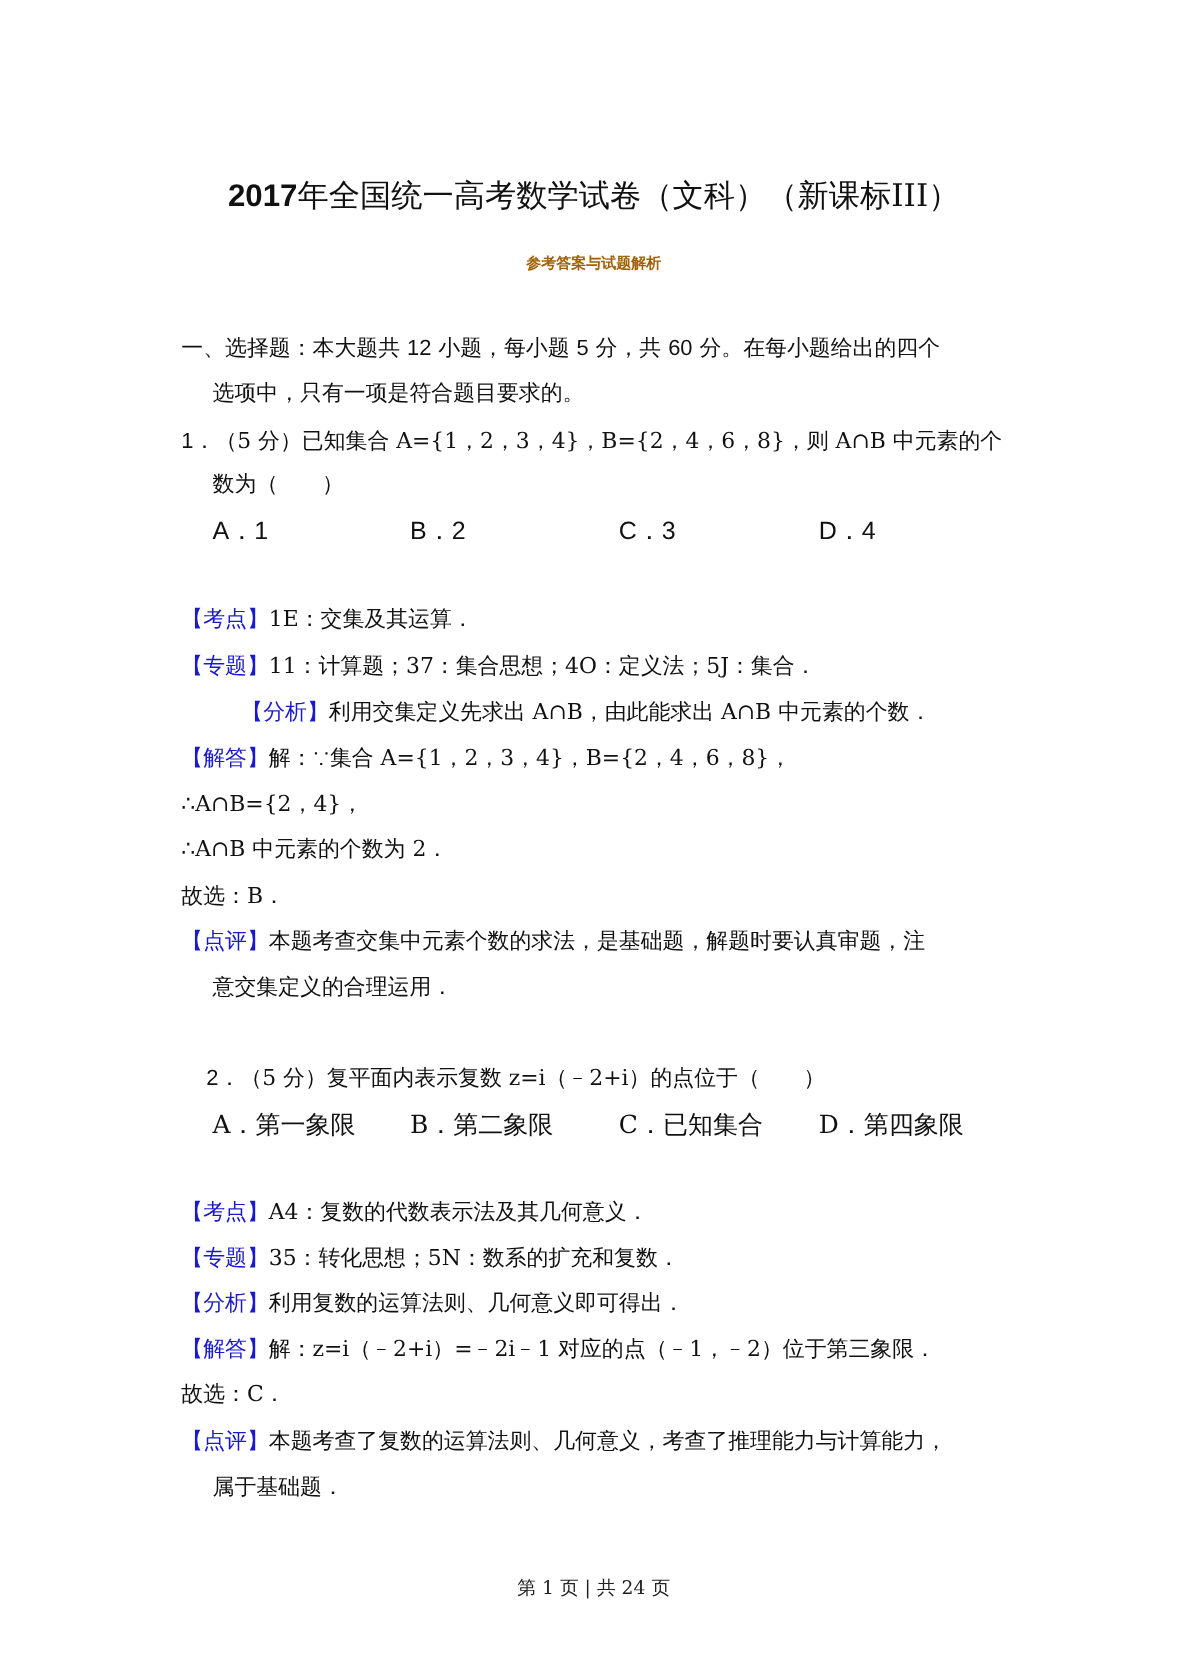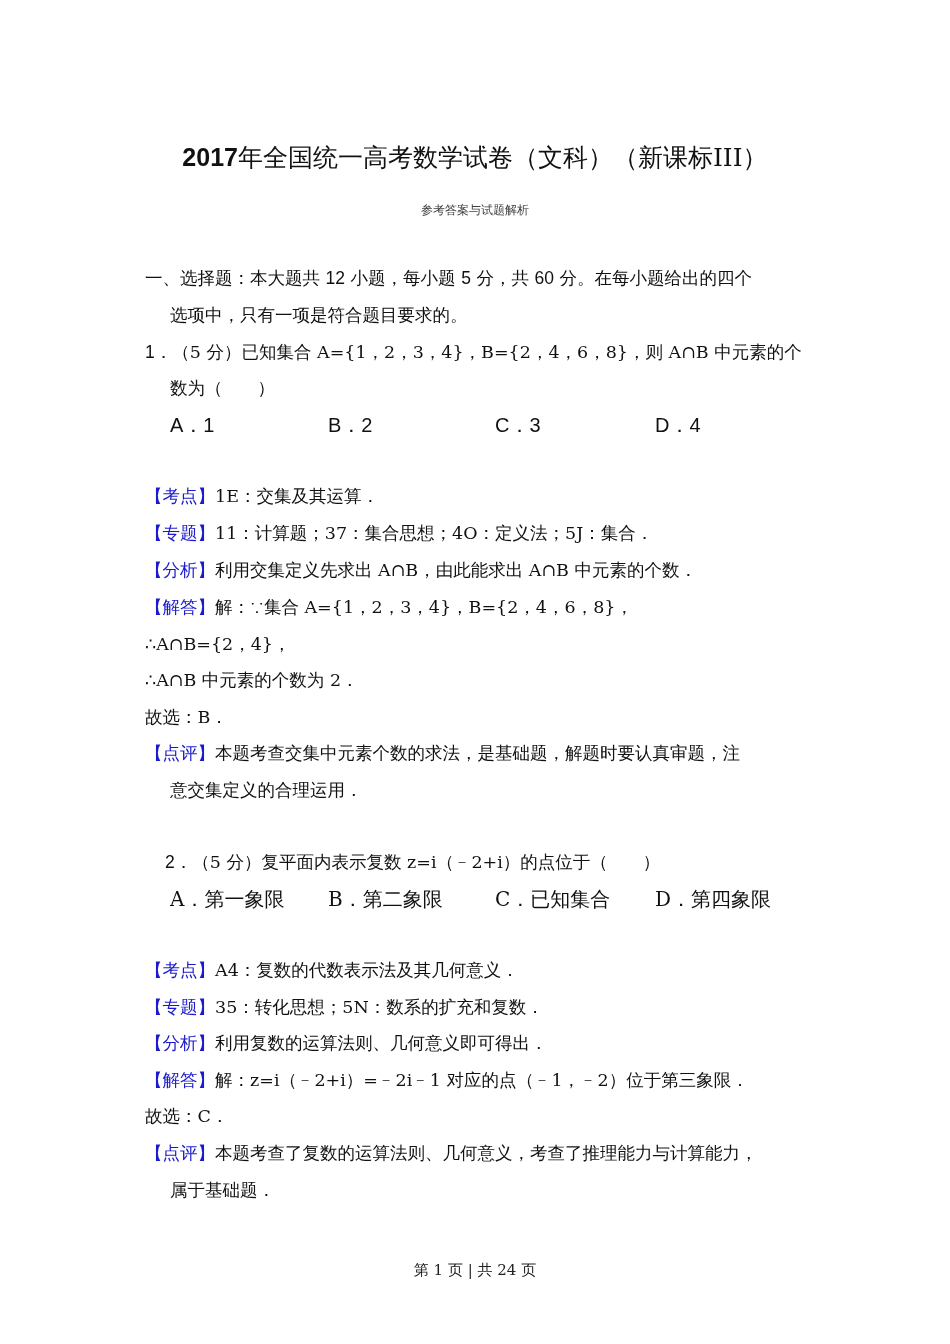--- a/index.html
+++ b/index.html
@@ -3,21 +3,21 @@
 <meta charset="utf-8">
 <style>
   html, body { margin:0; padding:0; background:#ffffff; }
   body { width:950px; height:1344px; position:relative; overflow:hidden;
          font-family:"DejaVu Serif", "Liberation Serif", serif; color:#111; }
   .page { position:absolute; left:0; top:16px; width:950px; height:1344px; }
   .title { position:absolute; left:0; width:950px; top:122px; text-align:center;
            font-size:25px; line-height:38px; color:#111; }
   .title .num { font-family:"Liberation Sans", sans-serif; font-weight:bold; }
   .subtitle { position:absolute; left:0; width:950px; top:184px; text-align:center;
-              font-size:12px; line-height:20px; color:#404040; }
+              font-size:12px; line-height:20px; color:#a16207;font-weight:bold; }
   .line { position:absolute; left:145px; font-size:17.5px; line-height:28px; white-space:nowrap; color:#111; }
   .indent { left:170px; }
   .sans { font-family:"Liberation Sans", sans-serif; }
   .bold { font-weight:normal; font-family:"Liberation Sans", sans-serif; }
   .tag { color:#1a1acc; }
   .opt { position:absolute; font-size:20px; line-height:28px; white-space:nowrap; }
   .footer { position:absolute; left:0; width:950px; top:1243px; text-align:center; font-size:15px; line-height:22px; color:#222; }
 </style>
 </head>
 <body>
@@ -42,21 +42,21 @@
   <div class="opt sans" style="left:328px; top:395px;">B．2</div>
   <div class="opt sans" style="left:495px; top:395px;">C．3</div>
   <div class="opt sans" style="left:655px; top:395px;">D．4</div>
 
   <div class="line" style="top:466px;">
     <span class="tag">【考点】</span><span>1E：交集及其运算．</span>
   </div>
   <div class="line" style="top:503px;">
     <span class="tag">【专题】</span><span>11：计算题；37：集合思想；4O：定义法；5J：集合．</span>
   </div>
-  <div class="line" style="top:540px;">
+  <div class="line" style="top:540px;margin-left:48px;">
     <span class="tag">【分析】</span><span>利用交集定义先求出 A∩B，由此能求出 A∩B 中元素的个数．</span>
   </div>
   <div class="line" style="top:577px;">
     <span class="tag">【解答】</span><span>解：∵集合 A={1，2，3，4}，B={2，4，6，8}，</span>
   </div>
   <div class="line" style="top:614px;">∴A∩B={2，4}，</div>
   <div class="line" style="top:650px;">∴A∩B 中元素的个数为 2．</div>
   <div class="line" style="top:687px;">故选：B．</div>
   <div class="line" style="top:723px;">
     <span class="tag">【点评】</span><span>本题考查交集中元素个数的求法，是基础题，解题时要认真审题，注</span>

